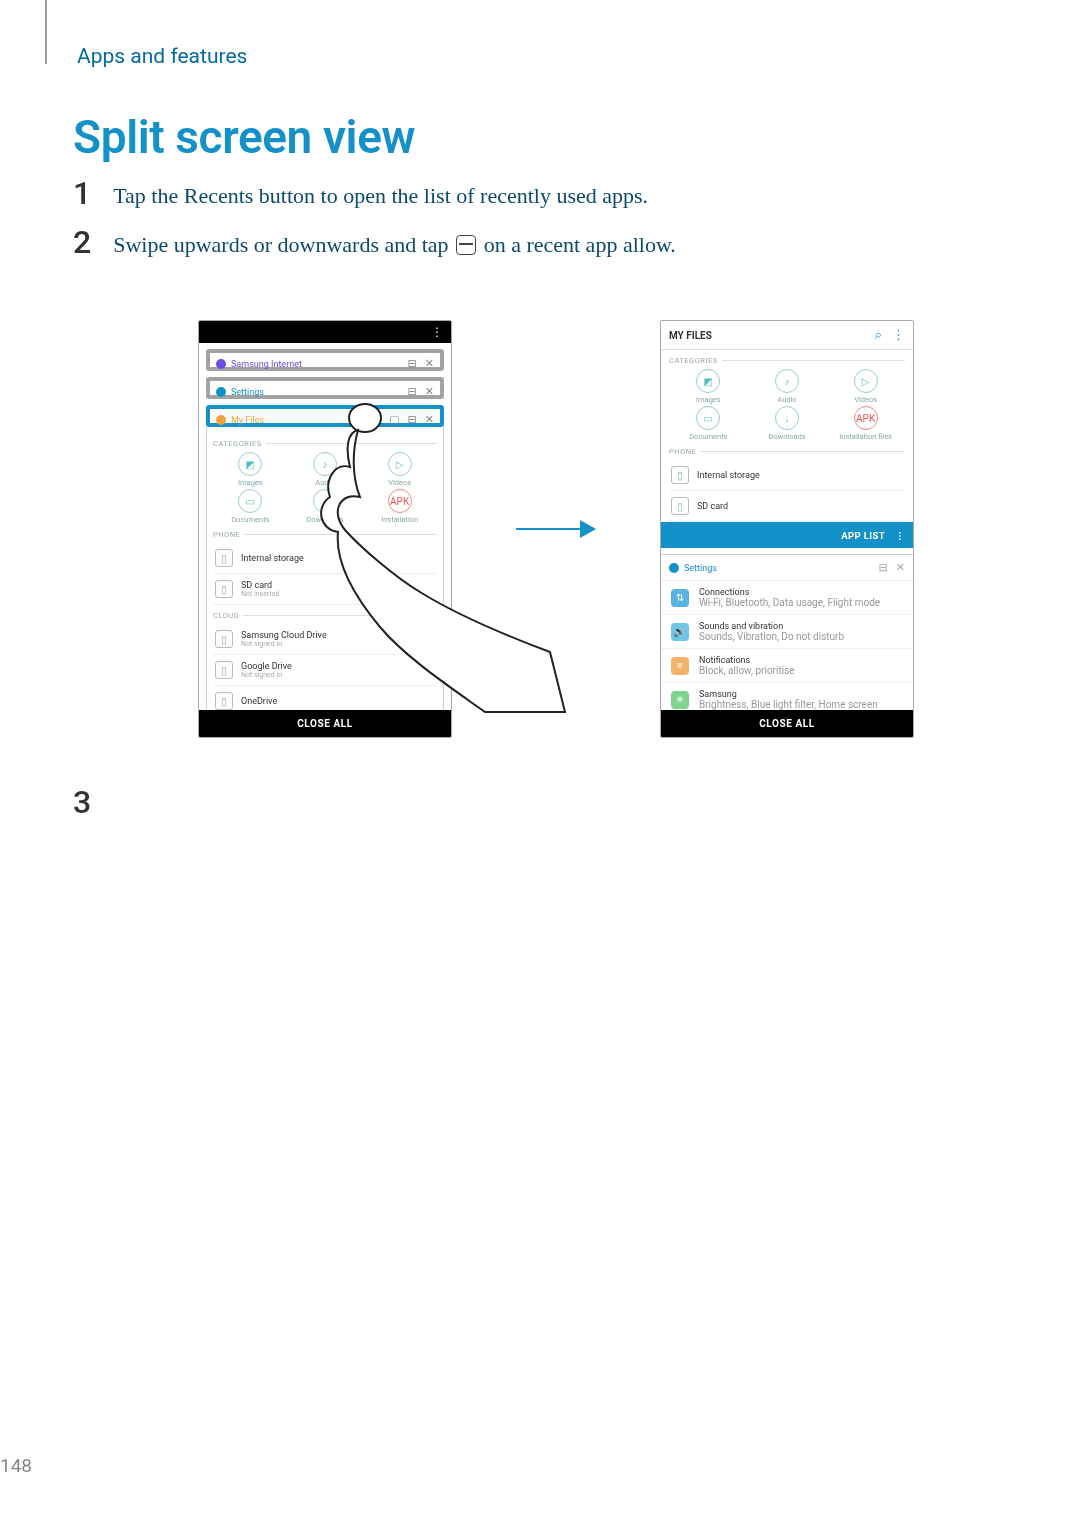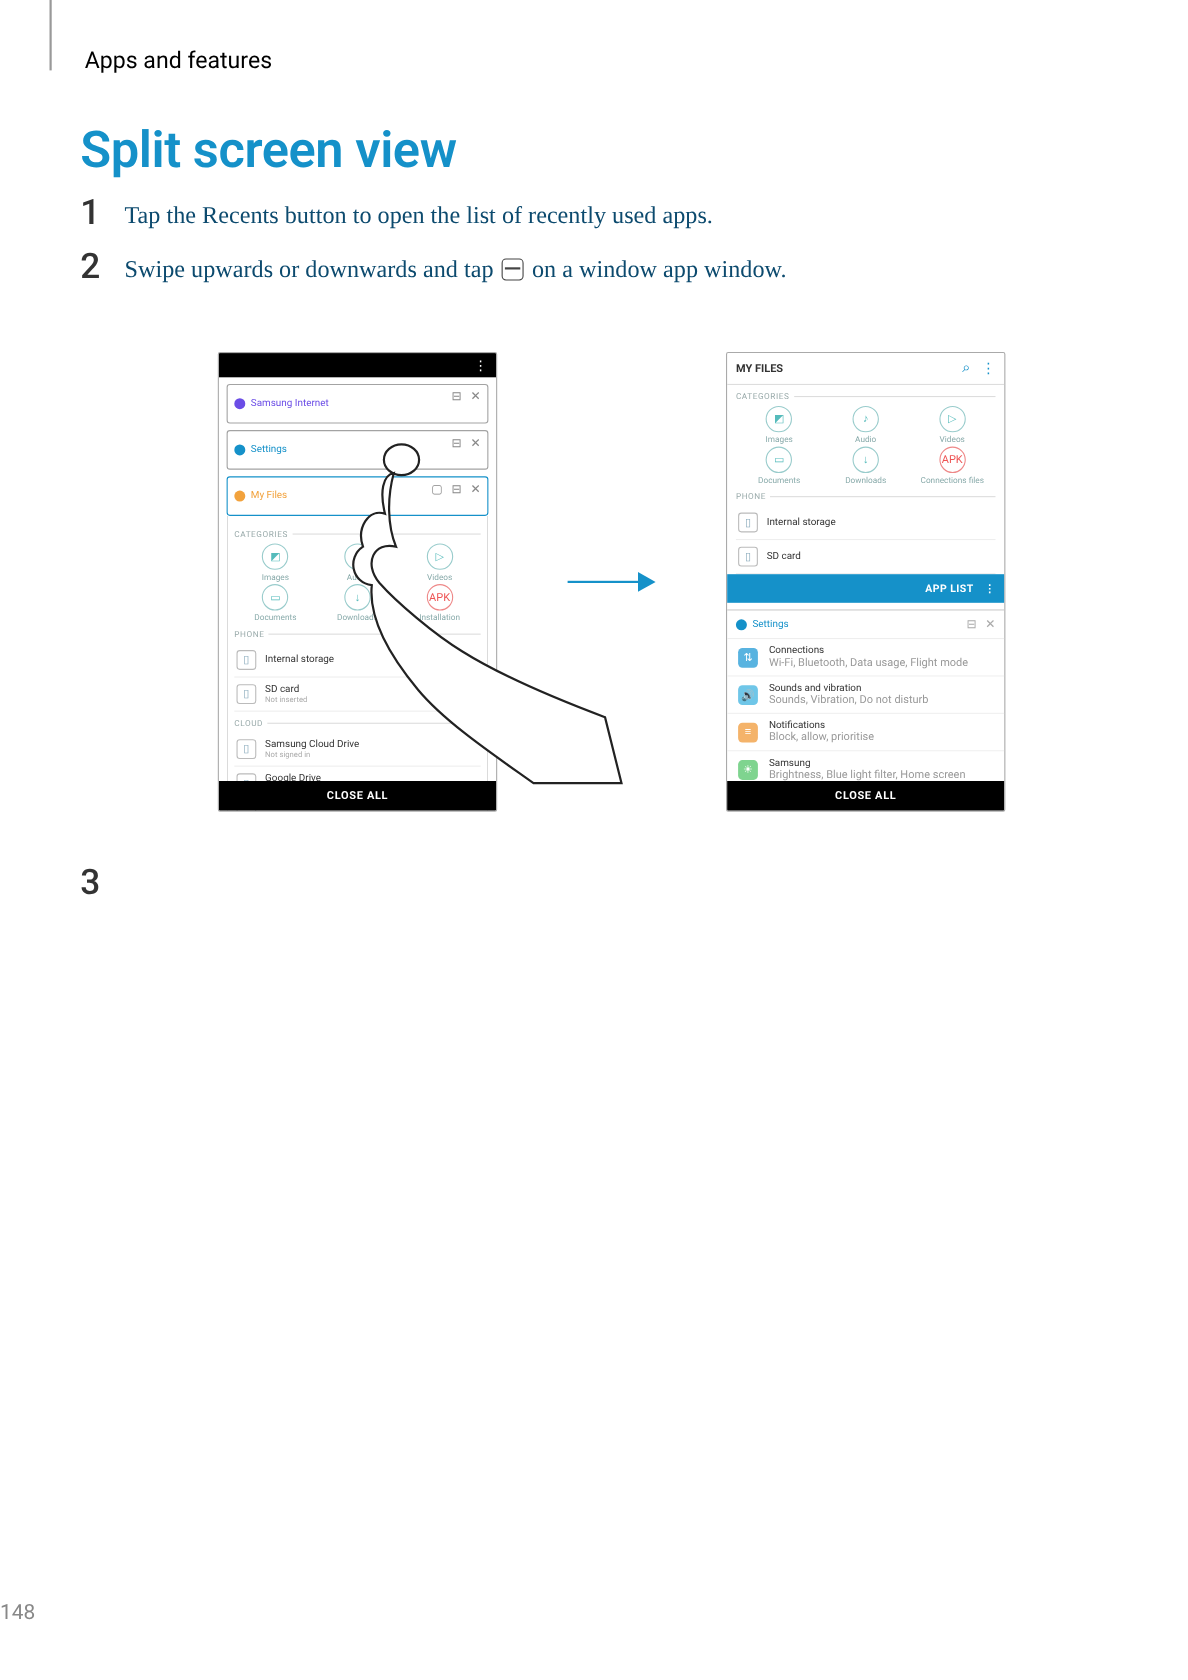--- a/index.html
+++ b/index.html
@@ -5,42 +5,42 @@
   * { box-sizing: border-box; margin: 0; padding: 0; }
   body {
     width: 1080px;
     height: 1527px;
     background: #fff;
     font-family: -apple-system, BlinkMacSystemFont, "Segoe UI", Roboto, Helvetica, Arial, sans-serif;
     color: #333;
     position: relative;
   }
   .border-left { position: absolute; left: 45px; top: 0; width: 2px; height: 64px; background: #999; }
-  .header-text { position: absolute; left: 77px; top: 44px; font-size: 21px; color: #000000; }
+  .header-text { position: absolute; left: 77px; top: 44px; font-size: 21px; color: #0369a1; }
   .title { position: absolute; left: 73px; top: 110px; font-size: 46px; font-weight: 600; color: #1591c9; letter-spacing: -0.4px; }
 
   .step { position: absolute; display: flex; align-items: flex-start; }
   .step-num { font-size: 32px; font-weight: 500; color: #333; margin-right: 22px; line-height: 1; margin-top: -2px; }
   .step-text { font-size: 22px; color: #0c4a6e; line-height: 1.5; font-family: Liberation Serif, serif; }
   .step-text .sub { margin-top: 10px; display: block; }
   .bold { font-weight: 700; }
 
   .step1 { left: 73px; top: 179px; }
   .step2 { left: 73px; top: 228px; width: 950px; }
   .step3 { left: 73px; top: 788px; width: 950px; }
 
   .split-icon { display: inline-block; width: 20px; height: 20px; border: 1.8px solid #444; border-radius: 4px; vertical-align: -3px; margin: 0 2px; position: relative; }
   .split-icon::before { content: ""; position: absolute; left: 2px; right: 2px; top: 7px; height: 1.8px; background: #444; }
 
   .shots { position: absolute; left: 198px; top: 320px; display: flex; align-items: center; gap: 64px; }
   .phone { width: 254px; height: 418px; border: 1px solid #aaa; border-radius: 2px; background: #fff; font-size: 9px; color: #6e6e6e; overflow: hidden; position: relative; }
   .black-bar { background: #000; height: 22px; position: relative; }
   .dots3 { position: absolute; right: 8px; top: 5px; color: #fff; font-size: 12px; line-height: 1; }
 
-  .recent-card { margin: 6px 7px 0; border: 1px solid #a3a3a3; border-radius: 3px; height: 22px; display: flex; align-items: center; padding: 17px 6px; font-size: 9px; position: relative; }
+  .recent-card { margin: 6px 7px 0; border: 4px solid #a3a3a3; border-radius: 3px; height: 22px; display: flex; padding: 6px 6px; font-size: 9px; position: relative; }
   .recent-card.active { border-color: #1591c9; }
   .dot { display:inline-block; width:10px; height:10px; border-radius:50%; margin-right:5px; }
   .r-icons { position: absolute; right: 6px; top: 4px; display: flex; gap: 8px; color: #888; font-size: 11px; }
   .myfiles-card { margin: 0 7px 0; border: 1px solid #ccc; border-top: none; border-bottom-left-radius: 3px; border-bottom-right-radius: 3px; padding: 6px; }
 
   .sect-label { font-size: 7.5px; letter-spacing: 0.5px; color: #9aa; margin: 6px 0 4px; display: flex; align-items: center; }
   .sect-label::after { content:""; flex:1; border-top:1px solid #ddd; margin-left:4px; }
 
   .cat-grid { display: grid; grid-template-columns: repeat(3,1fr); gap: 2px 0; text-align:center; }
   .cat-item { font-size: 8px; color: #8aa; }
@@ -85,21 +85,21 @@
 <div class="title">Split screen view</div>
 
 <div class="step step1">
   <div class="step-num">1</div>
   <div class="step-text">Tap the Recents button to open the list of recently used apps.</div>
 </div>
 
 <div class="step step2">
   <div class="step-num">2</div>
   <div class="step-text">
-    <span>Swipe upwards or downwards and tap </span><span class="split-icon"></span><span> on a window app window.</span>
+    <span>Swipe upwards or downwards and tap </span><span class="split-icon"></span><span> on a recent app allow.</span>
   </div>
 </div>
 
 <div class="shots">
 
   <div class="phone">
     <div class="black-bar">
         <span class="dots3">⋮</span>
       </div>
     <div id="recents-host">
@@ -233,21 +233,21 @@
           <div class="cat-item">
             <div class="cat-ico ">▭</div>
             <div class="lbl">Documents</div>
           </div>
           <div class="cat-item">
             <div class="cat-ico ">↓</div>
             <div class="lbl">Downloads</div>
           </div>
           <div class="cat-item">
             <div class="cat-ico apk">APK</div>
-            <div class="lbl">Connections files</div>
+            <div class="lbl">Installation files</div>
           </div>
         </div>
       <div class="sect-label">PHONE</div>
       <div id="right-phone-rows">
           <div class="list-row">
             <div class="list-ico">▯</div>
             <div>
               <div class="t1">Internal storage</div>
               <div class="t2"> </div>
             </div>

